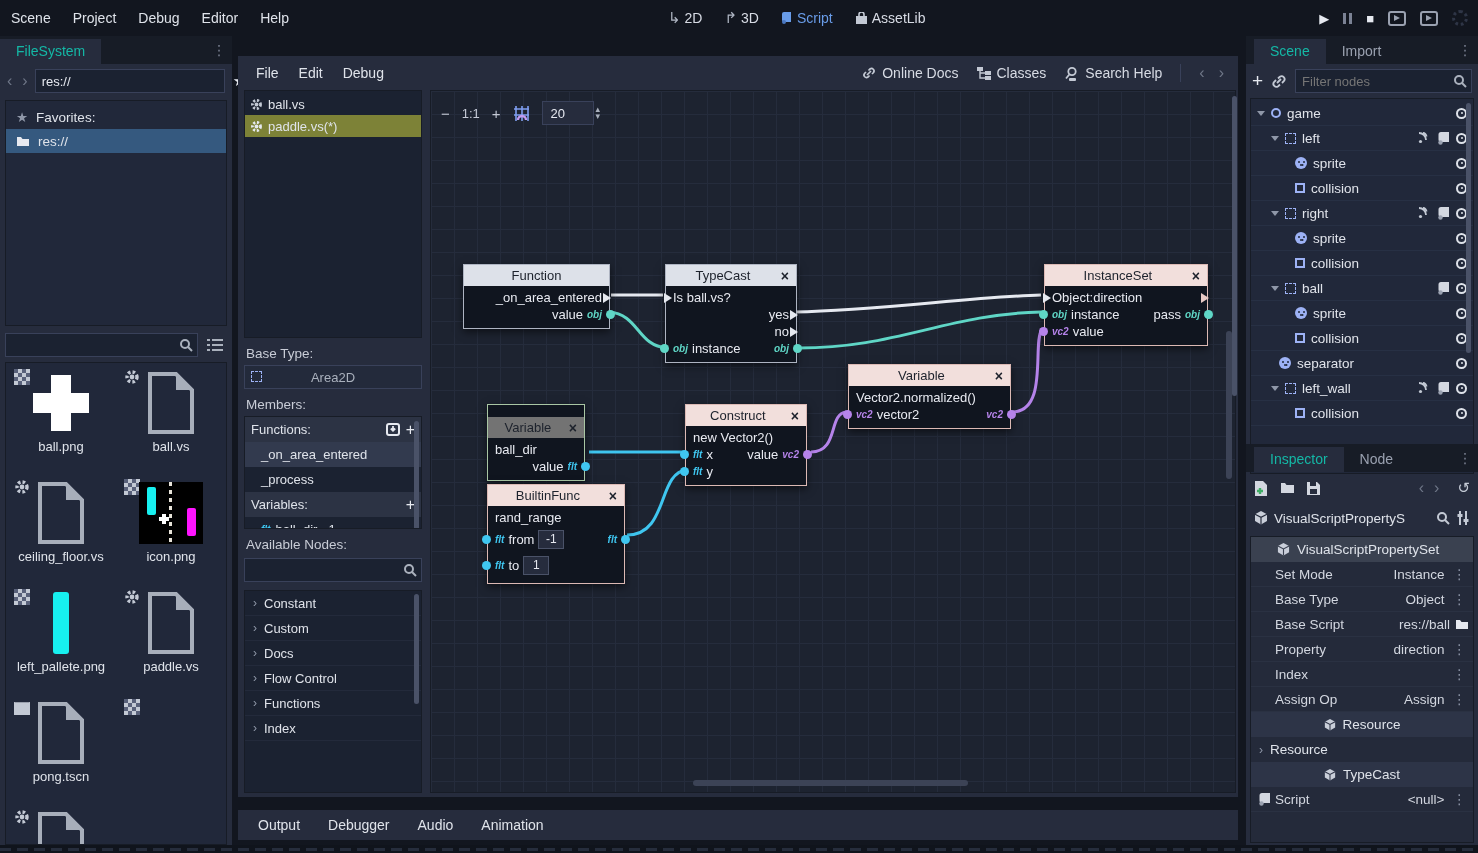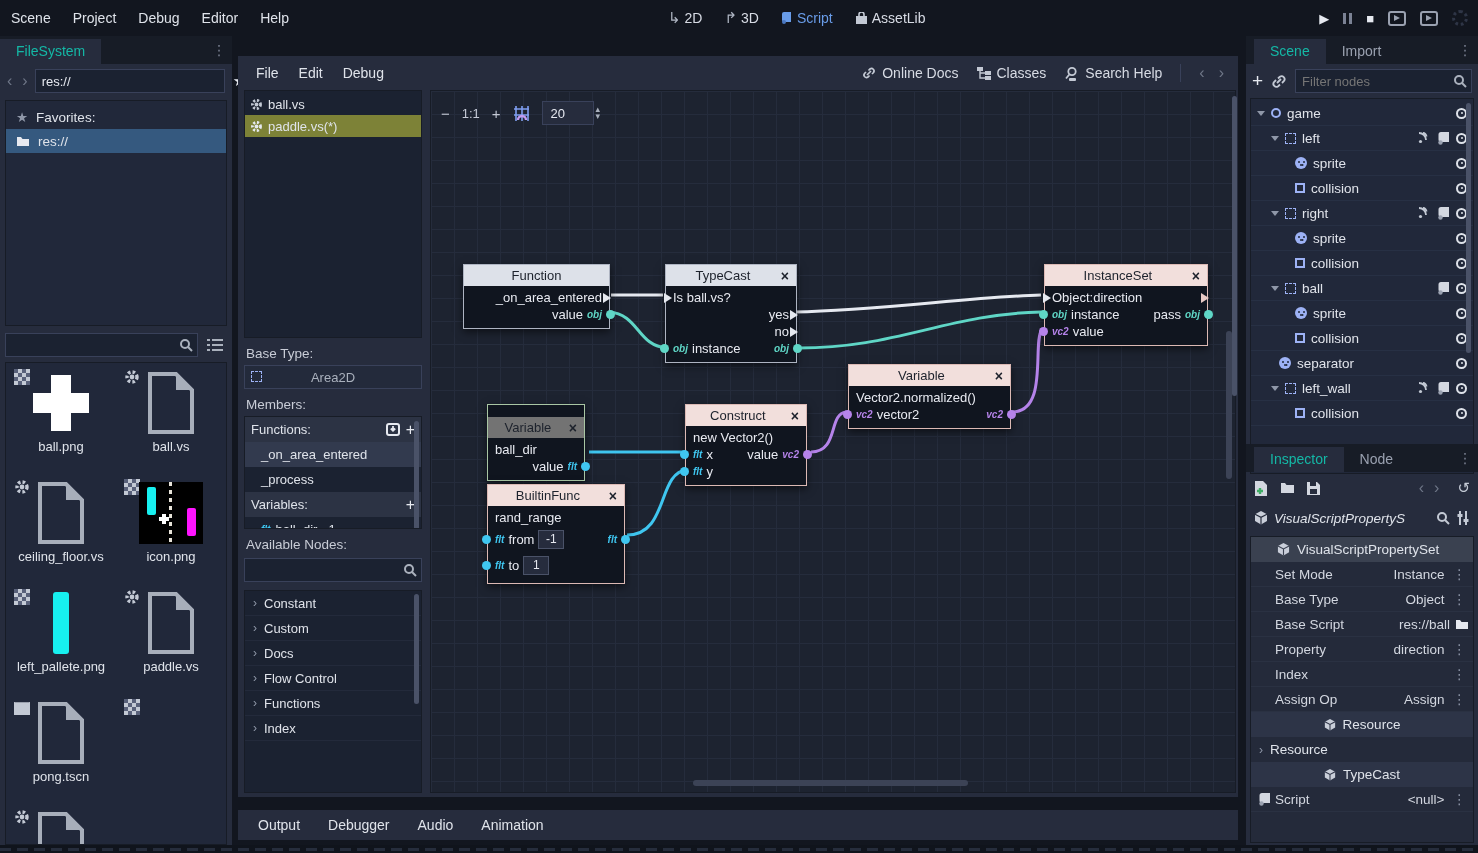--- a/index.html
+++ b/index.html
@@ -147,21 +147,21 @@
   .eye { width:11px; height:11px; border:2px solid #dfe3ea; border-radius:50%; position:relative; }
   .eye::after { content:""; position:absolute; left:2.5px; top:2.5px; width:2px; height:2px; background:#dfe3ea; border-radius:50%; }
   .sq { width:10px; height:10px; border:2px solid #9db2f5; }
   .circ { width:10px; height:10px; border:2px solid #9db2f5; border-radius:50%; }
   .sprite-ic { width:12px; height:12px; background:#9db2f5; border-radius:50%; position:relative; }
   .sprite-ic::after { content:""; position:absolute; left:2.5px; top:3.5px; width:2px; height:2px; background:#21283a; border-radius:50%; box-shadow:5px 0 0 #21283a, 2px 3px 0 #21283a, 3.5px 3px 0 #21283a; }
   .area-ic { width:11px; height:11px; border:1.5px dashed #9db2f5; }
   .insp-tabs { position:absolute; top:408px; left:0; right:0; }
   .insp-toolbar { position:absolute; top:440px; left:8px; right:8px; height:24px; display:flex; align-items:center; gap:12px; }
   .insp-toolbar .sp { flex:1; }
-  .resline { position:absolute; top:470px; left:8px; right:8px; height:24px; display:flex; align-items:center; gap:6px;font-style:italic; }
+  .resline { position:absolute; top:470px; left:8px; right:8px; height:24px; display:flex; align-items:center; gap:6px; }
   .resline .nm { flex:1; font-size:13.5px; }
   .ptable { position:absolute; top:500px; left:4px; right:4px; bottom:2px; background:#242a3a; border:1px solid #171c26; overflow:hidden; font-size:13.5px; }
   .objhead { height:25px; background:#3a4150; display:flex; align-items:center; gap:7px; padding-left:26px; }
   .irow { height:25px; display:flex; align-items:center; padding:0 4px 0 24px; border-bottom:1px solid #2a3142; gap:5px; }
   .irow .k { flex:1; color:#d3d7e0; }
   .irow .v { color:#d3d7e0; }
   .irow .dots3 { color:#8a92a4; padding:0 3px; }
   .isec { height:25px; background:#2d3447; display:flex; align-items:center; justify-content:center; gap:7px; }
   .ifold { height:25px; display:flex; align-items:center; gap:7px; padding-left:8px; }
   .ifold .g { color:#8f97a8; font-size:12px; }

